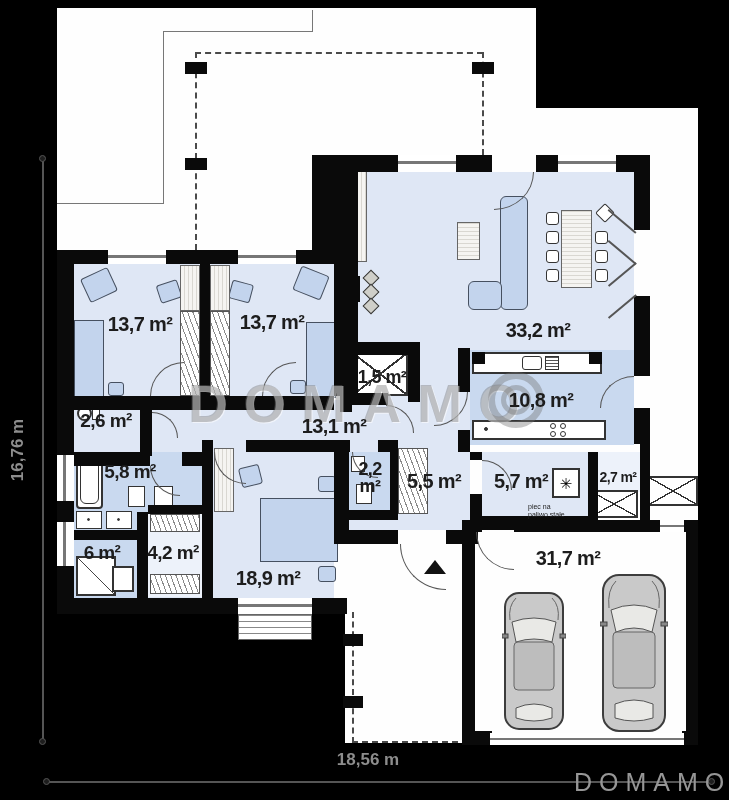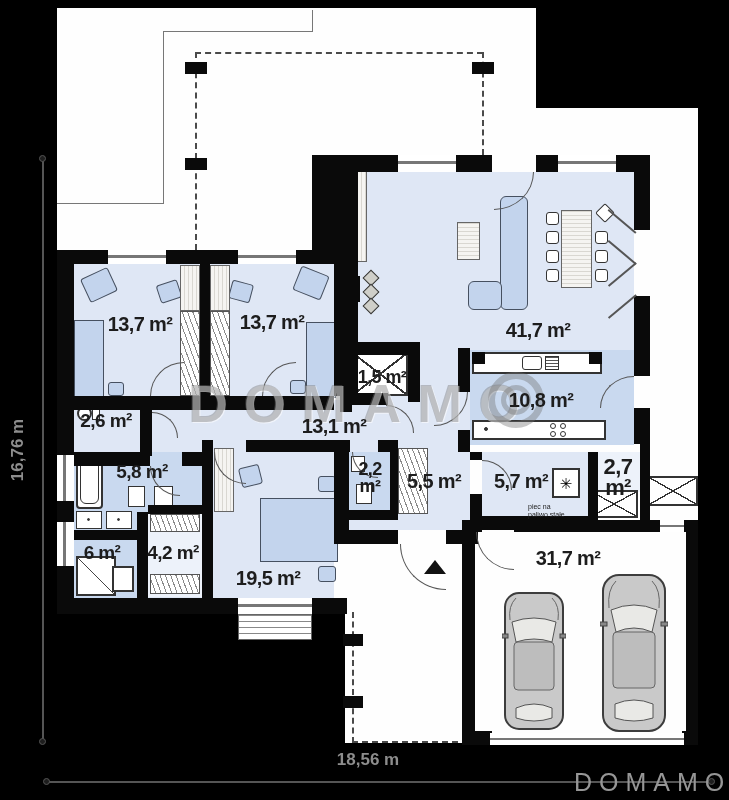--- a/index.html
+++ b/index.html
@@ -262,33 +262,33 @@
     <rect x="61" y="50" width="7" height="4" fill="#888" stroke="#444" stroke-width="1"></rect>
     <path d="M9 36 Q7 18 16 9 M59 36 Q61 18 52 9" fill="none" stroke="#666" stroke-width="1"></path>
   </svg>
 
   <div class="wm" style="left:188px;top:372px">DOMAMO</div>
   <div class="wm-ring" style="left:488px;top:372px;width:56px;height:56px"></div>
   <div class="wm-ring" style="left:501px;top:385px;width:30px;height:30px;border-width:5px"></div>
 
   <div class="lbl" style="left:140px;top:324px">13,7 m²</div>
   <div class="lbl" style="left:272px;top:322px">13,7 m²</div>
-  <div class="lbl" style="left:538px;top:330px">41,7 m²</div>
+  <div class="lbl" style="left:538px;top:330px">33,2 m²</div>
   <div class="lbl" style="left:382px;top:377px;font-size:18px">1,5 m²</div>
   <div class="lbl" style="left:334px;top:426px">13,1 m²</div>
   <div class="lbl" style="left:541px;top:400px">10,8 m²</div>
   <div class="lbl" style="left:106px;top:421px;font-size:19px">2,6 m²</div>
-  <div class="lbl" style="left:142px;top:472px;font-size:19px">5,8 m²</div>
+  <div class="lbl" style="left:130px;top:472px;font-size:19px">5,8 m²</div>
   <div class="lbl n" style="left:370px;top:478px;font-size:18px">2,2 m²</div>
   <div class="lbl" style="left:434px;top:481px">5,5 m²</div>
   <div class="lbl" style="left:521px;top:481px">5,7 m²</div>
-  <div class="lbl n" style="left:618px;top:478px;font-size:22px">2,7 m²</div>
+  <div class="lbl n" style="left:618px;top:478px;font-size:14px">2,7 m²</div>
   <div class="lbl" style="left:102px;top:553px;font-size:19px">6 m²</div>
   <div class="lbl" style="left:173px;top:553px;font-size:19px">4,2 m²</div>
-  <div class="lbl" style="left:268px;top:578px">19,5 m²</div>
+  <div class="lbl" style="left:268px;top:578px">18,9 m²</div>
   <div class="lbl" style="left:568px;top:558px">31,7 m²</div>
   <div class="note" style="left:528px;top:503px">
     <div>piec na</div>
     <div>paliwo stałe</div>
   </div>
 
   <div class="dimline" style="left:42px;top:158px;width:2px;height:584px"></div>
   <div class="dot" style="left:39px;top:155px"></div>
   <div class="dot" style="left:39px;top:738px"></div>
   <div class="dimtxt" style="left:18px;top:450px;transform:translate(-50%,-50%) rotate(-90deg);transform-origin:center">16,76 m</div>

